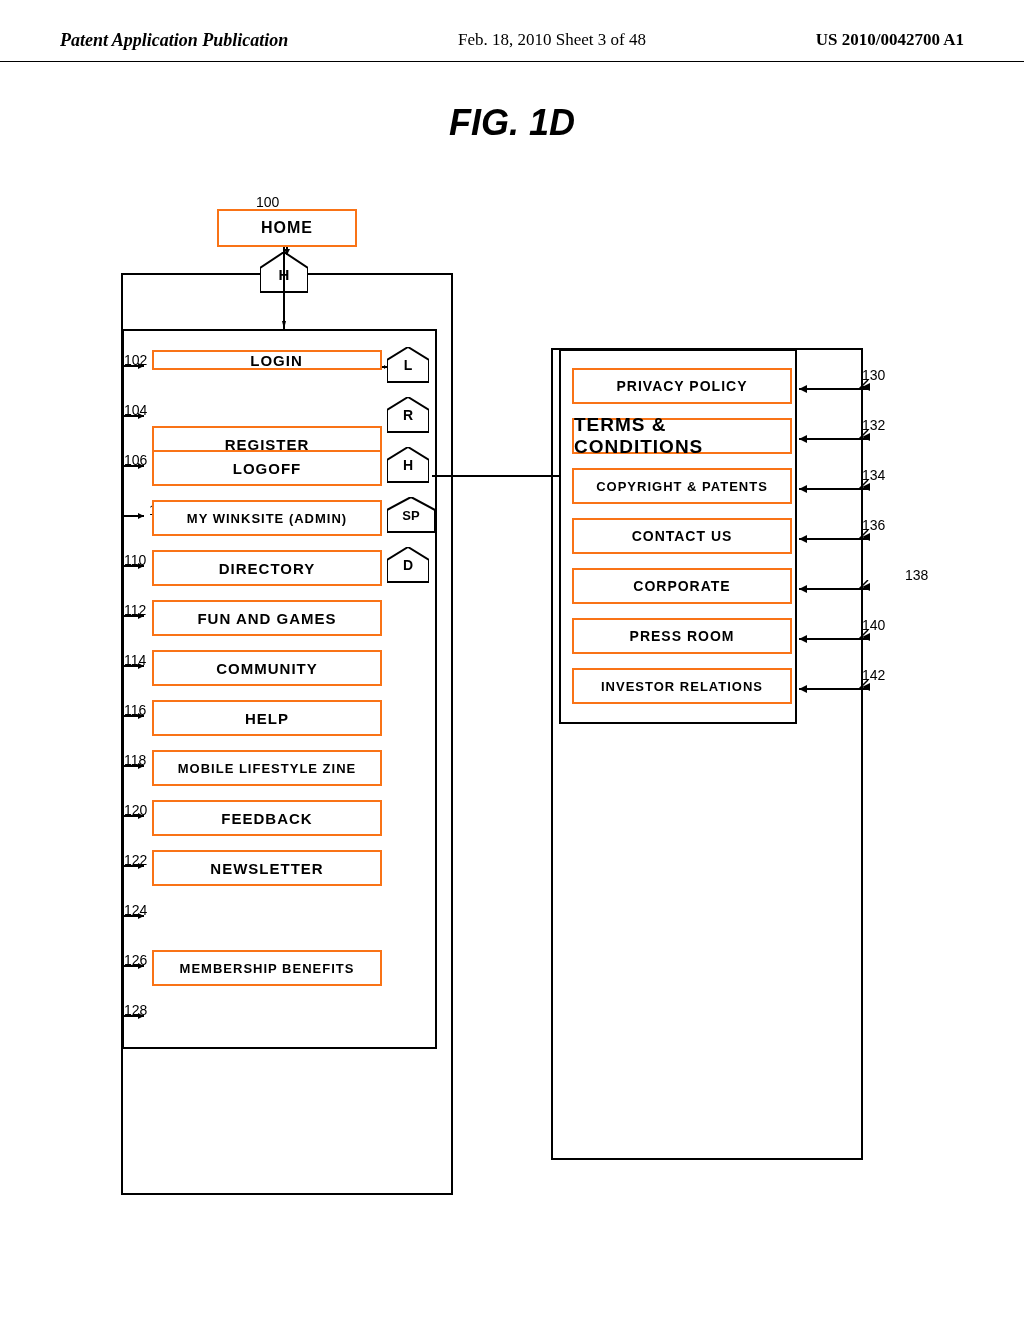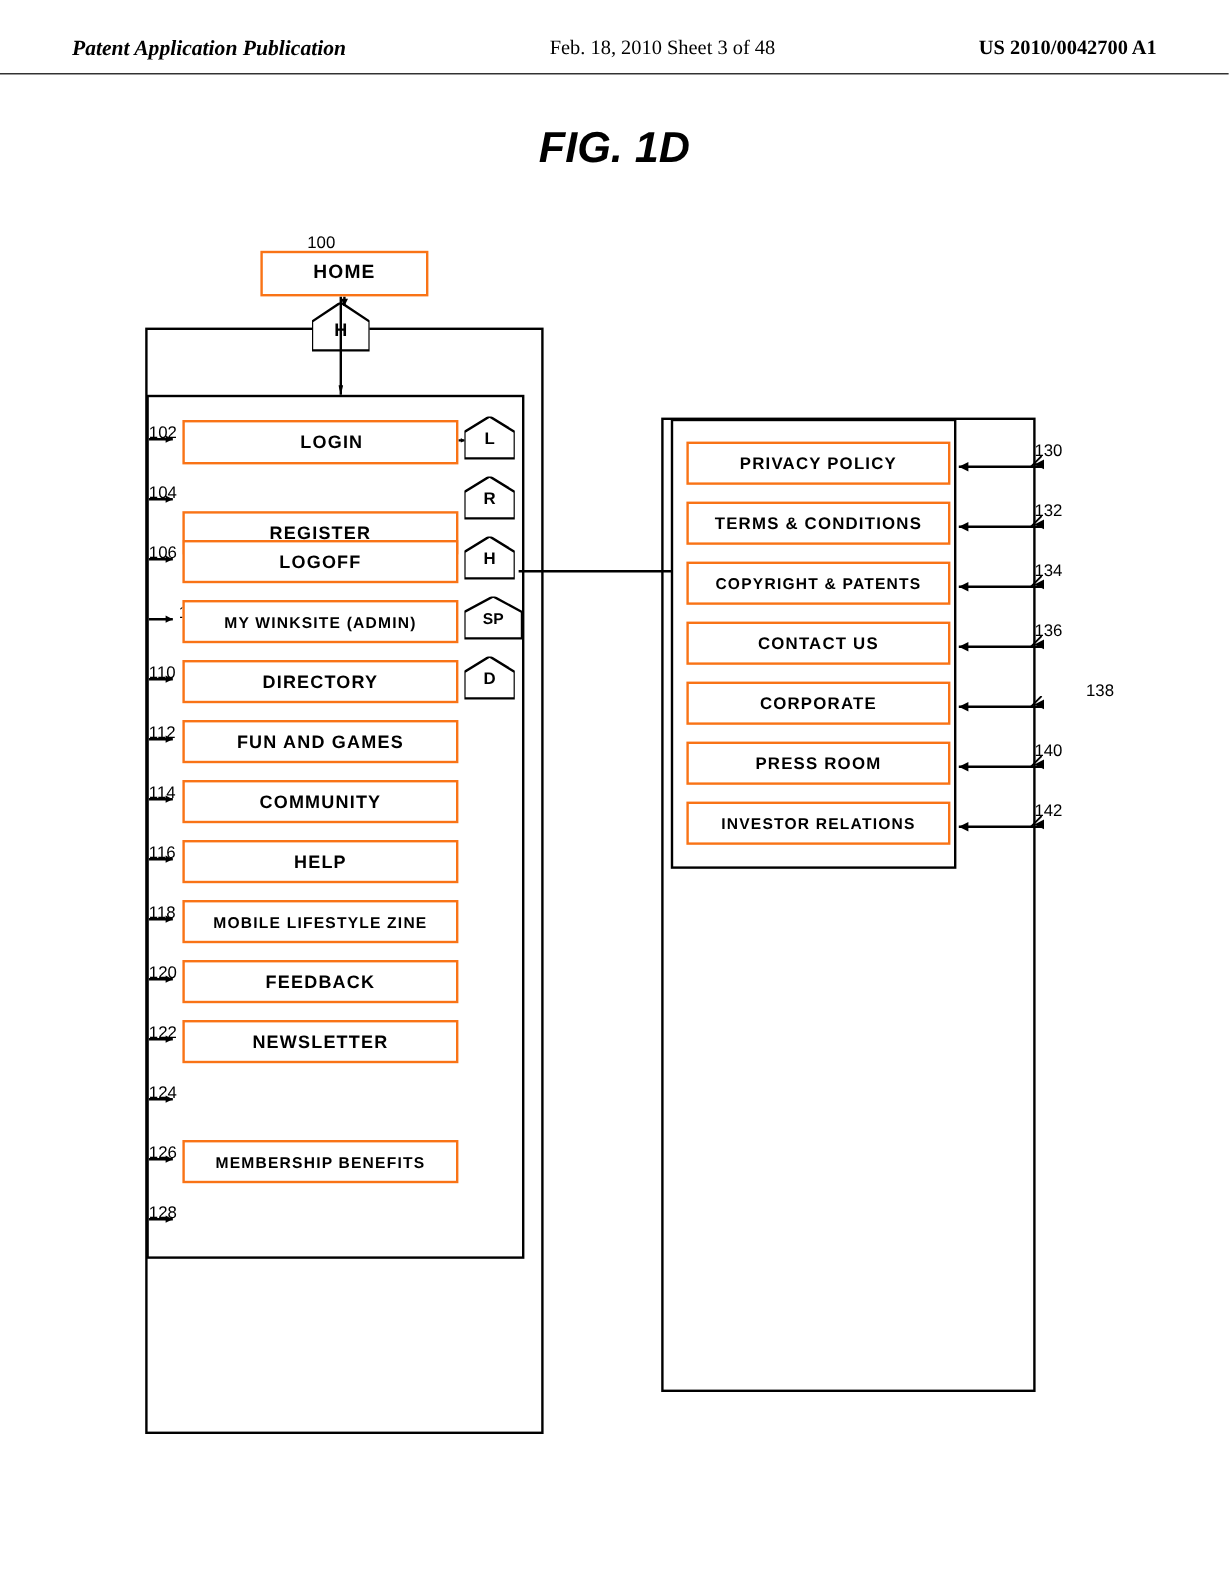--- a/index.html
+++ b/index.html
@@ -155,21 +155,21 @@
   <svg style="position:absolute; left:220px; top:73px; width:10px; height:10px;">
     <line x1="5" y1="0" x2="5" y2="8" stroke="black" stroke-width="2"></line>
     <polygon points="5,8 2,2 8,2" fill="black"></polygon>
   </svg>
 
   <div class="label" style="left:62px; top:178px;">102</div>
   <svg style="position:absolute; left:62px; top:185px; width:25px; height:15px;">
     <line x1="0" y1="7" x2="20" y2="7" stroke="black" stroke-width="2"></line>
     <polygon points="20,7 14,4 14,10" fill="black"></polygon>
   </svg>
-  <div class="box" style="left:90px; top:176px; width:230px; height:37px;padding-left:19px;">LOGIN</div>
+  <div class="box" style="left:90px; top:176px; width:230px; height:20px;padding-left:19px;">LOGIN</div>
 
   <div style="position:absolute; left:325px; top:173px;">
     <svg width="42" height="40">
       <polygon points="21,0 42,13 42,35 0,35 0,13" fill="white" stroke="black" stroke-width="2"></polygon>
       <text x="21" y="23" text-anchor="middle" font-family="Arial" font-size="14" font-weight="bold">L</text>
     </svg>
   </div>
   <svg style="position:absolute;left:320px;top:191px;width:10px;height:4px;">
     <line x1="0" y1="2" x2="5" y2="2" stroke="black" stroke-width="2"></line>
     <polygon points="5,2 2,0 2,4" fill="black"></polygon>
@@ -298,21 +298,21 @@
 
   <div class="box" style="left:510px; top:194px; width:220px; height:36px; font-size:14px;">PRIVACY  POLICY</div>
 
   <svg style="position:absolute; left:732px; top:206px; width:75px; height:18px;">
     <line x1="74" y1="9" x2="5" y2="9" stroke="black" stroke-width="2"></line>
     <polygon points="5,9 13,5 13,13" fill="black"></polygon>
 
     <path d="M 65,9 Q 72,2 74,0" fill="none" stroke="black" stroke-width="1.5"></path>
   </svg>
 
-  <div class="box" style="left:510px; top:244px; width:220px; height:36px; font-size:14px;text-align:right;">TERMS  &amp;  CONDITIONS</div>
+  <div class="box" style="left:510px; top:244px; width:220px; height:36px; font-size:19px;">TERMS  &amp;  CONDITIONS</div>
   <svg style="position:absolute; left:732px; top:256px; width:75px; height:18px;">
     <line x1="74" y1="9" x2="5" y2="9" stroke="black" stroke-width="2"></line>
     <polygon points="5,9 13,5 13,13" fill="black"></polygon>
     <path d="M 65,9 Q 72,2 74,0" fill="none" stroke="black" stroke-width="1.5"></path>
   </svg>
 
   <div class="box" style="left:510px; top:294px; width:220px; height:36px; font-size:13px;">COPYRIGHT  &amp;  PATENTS</div>
   <svg style="position:absolute; left:732px; top:306px; width:75px; height:18px;">
     <line x1="74" y1="9" x2="5" y2="9" stroke="black" stroke-width="2"></line>
     <polygon points="5,9 13,5 13,13" fill="black"></polygon>

